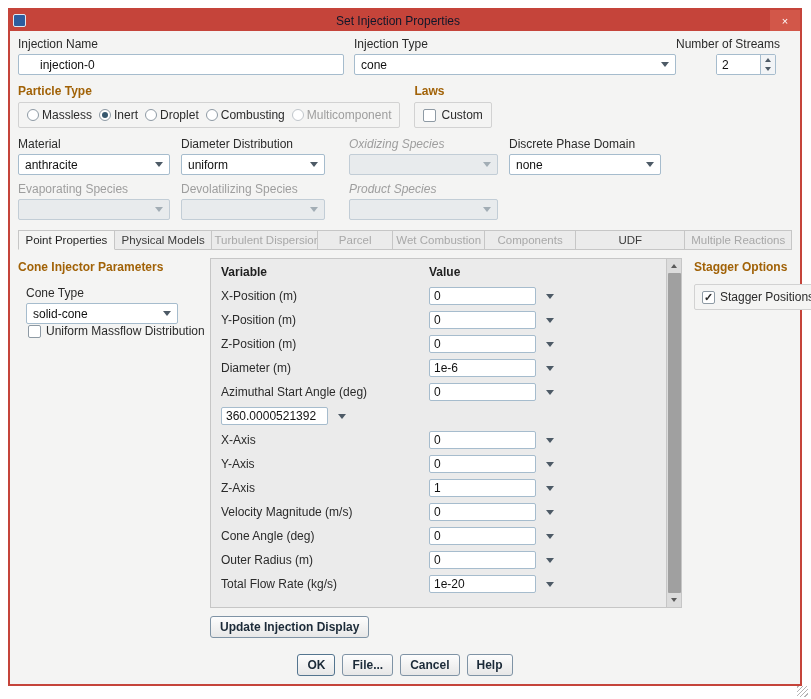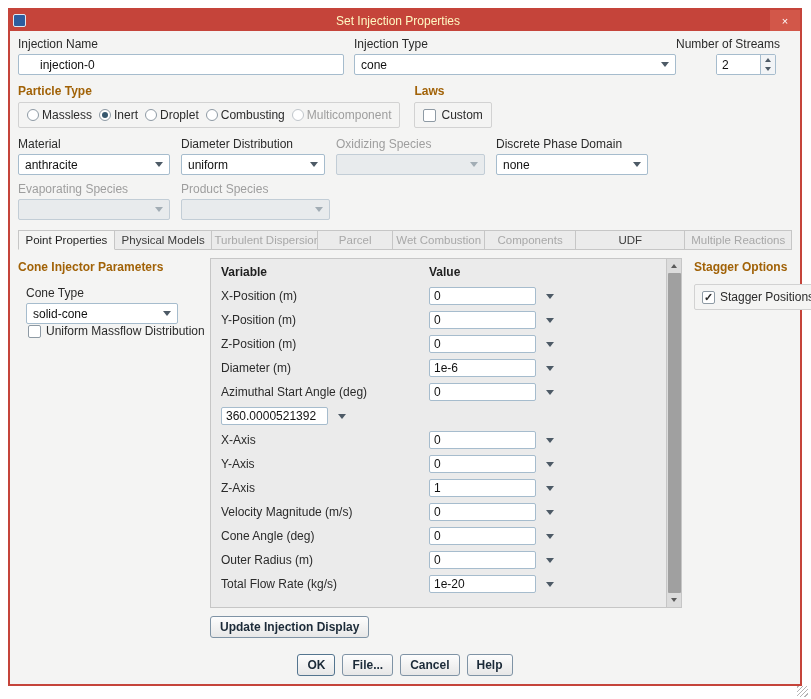--- a/index.html
+++ b/index.html
@@ -17,21 +17,21 @@
     position: absolute; left: 8px; top: 8px;
     width: 794px; height: 678px;
     border: 2px solid #c5443a;
     background: #f4f4f3;
     display: flex; flex-direction: column;
   }
 
   
   .titlebar { height: 21px; background: #c5443a; display: flex; align-items: center; flex: 0 0 auto; }
   .app-icon { width: 13px; height: 13px; margin-left: 3px; background: #2e5d9e; border: 1px solid #dfe7f0; border-radius: 2px; flex: 0 0 auto; }
-  .titlebar .title { flex: 1; text-align: center; color: #fef9c3; font-size: 12px; }
+  .titlebar .title { flex: 1; text-align: center; color: #0f172a; font-size: 12px; }
   .close-btn { width: 30px; height: 21px; background: #d25749; color: #ffffff; display: flex; align-items: center; justify-content: center; font-size: 11px; cursor: pointer; flex: 0 0 auto; }
 
   
   .content { flex: 1; padding: 4px 8px 8px 8px; display: flex; flex-direction: column; min-height: 0; }
 
   .lbl { display: block; margin-bottom: 3px; color: #2b2b2b; white-space: nowrap; }
   .lbl.dis { color: #9e9e9e; }
   .sec { font-weight: bold; color: #a16207; margin-bottom: 4px; white-space: nowrap; }
 
   input.txt {
@@ -77,21 +77,21 @@
   .radio.dis .dot { border-color: #c0c6cb; }
 
   .check { display: inline-flex; align-items: center; gap: 5px; cursor: pointer; white-space: nowrap; }
   .check .box { width: 13px; height: 13px; border: 1px solid #8e9aa4; border-radius: 2px; background: #ffffff; display: flex; align-items: center; justify-content: center; font-size: 11px; font-weight: bold; color: #2a2a2a; flex: 0 0 auto; }
   .check.on .box::after { content: "✓"; line-height: 1; }
 
   .row3, .row4 { display: flex; align-items: flex-start; margin-top: 9px; }
   .row4 { margin-top: 7px; }
   .c-152 { width: 152px; flex: 0 0 auto; }
   .c-144 { width: 144px; flex: 0 0 auto; margin-left: 11px; }
-  .c-149 { width: 149px; flex: 0 0 auto; margin-left: 11px; }
+  .c-149 { width: 149px; flex: 0 0 auto; margin-left: 24px; font-style: italic; }
   .c-152b { width: 152px; flex: 0 0 auto; margin-left: 11px; }
 
   
   .tabbar { display: flex; margin-top: 10px; }
   .tab {
     flex: 1 1 0; text-align: center; padding: 3px 2px;
     background: #ebebeb; border: 1px solid #c6c6c6; border-left: none;
     color: #3c3c3c; cursor: pointer; white-space: nowrap; overflow: hidden;
     font-size: 11.5px;
   }
@@ -259,20 +259,27 @@
     </div>
 
     <div class="row4">
       <div class="c-152">
         <span class="lbl dis">Evaporating Species</span>
         <div class="combo dis">
           <span class="val"></span>
           <span class="arr"></span>
         </div>
       </div>
+      <div class="c-144">
+        <span class="lbl dis">Devolatilizing Species</span>
+        <div class="combo dis">
+          <span class="val"></span>
+          <span class="arr"></span>
+        </div>
+      </div>
       <div class="c-149">
         <span class="lbl dis">Product Species</span>
         <div class="combo dis">
           <span class="val"></span>
           <span class="arr"></span>
         </div>
       </div>
     </div>
 
     <div class="tabbar">

